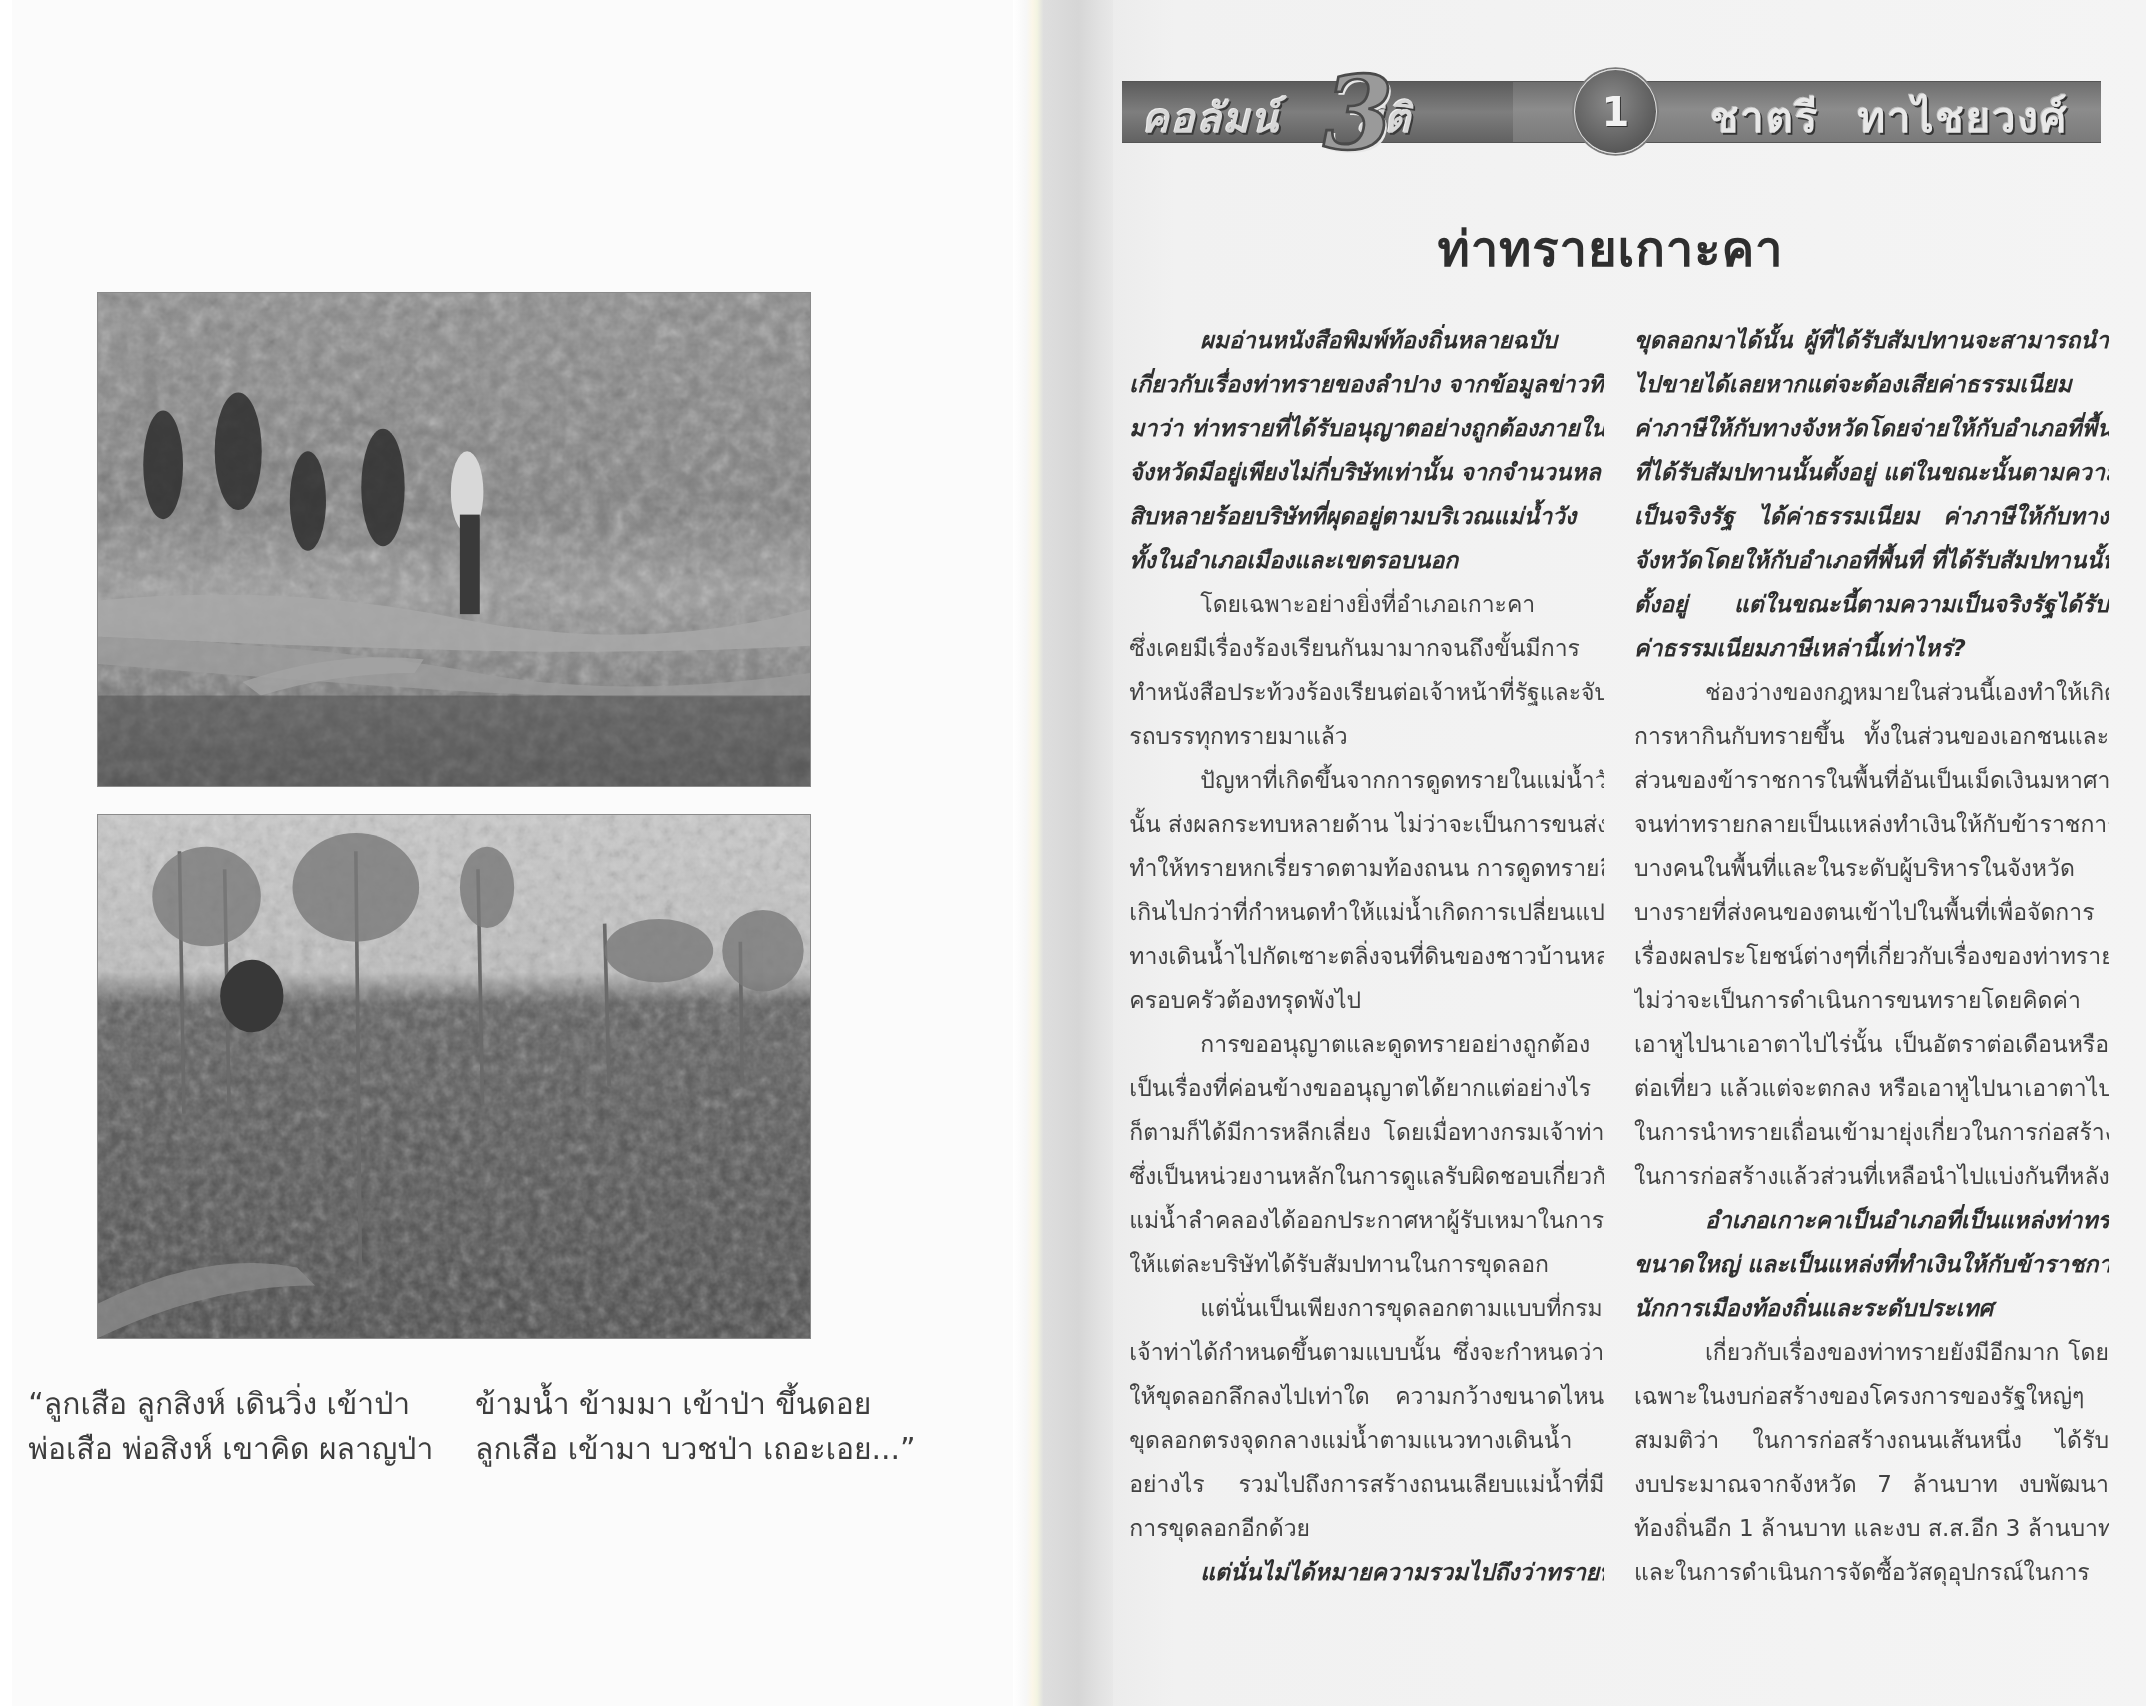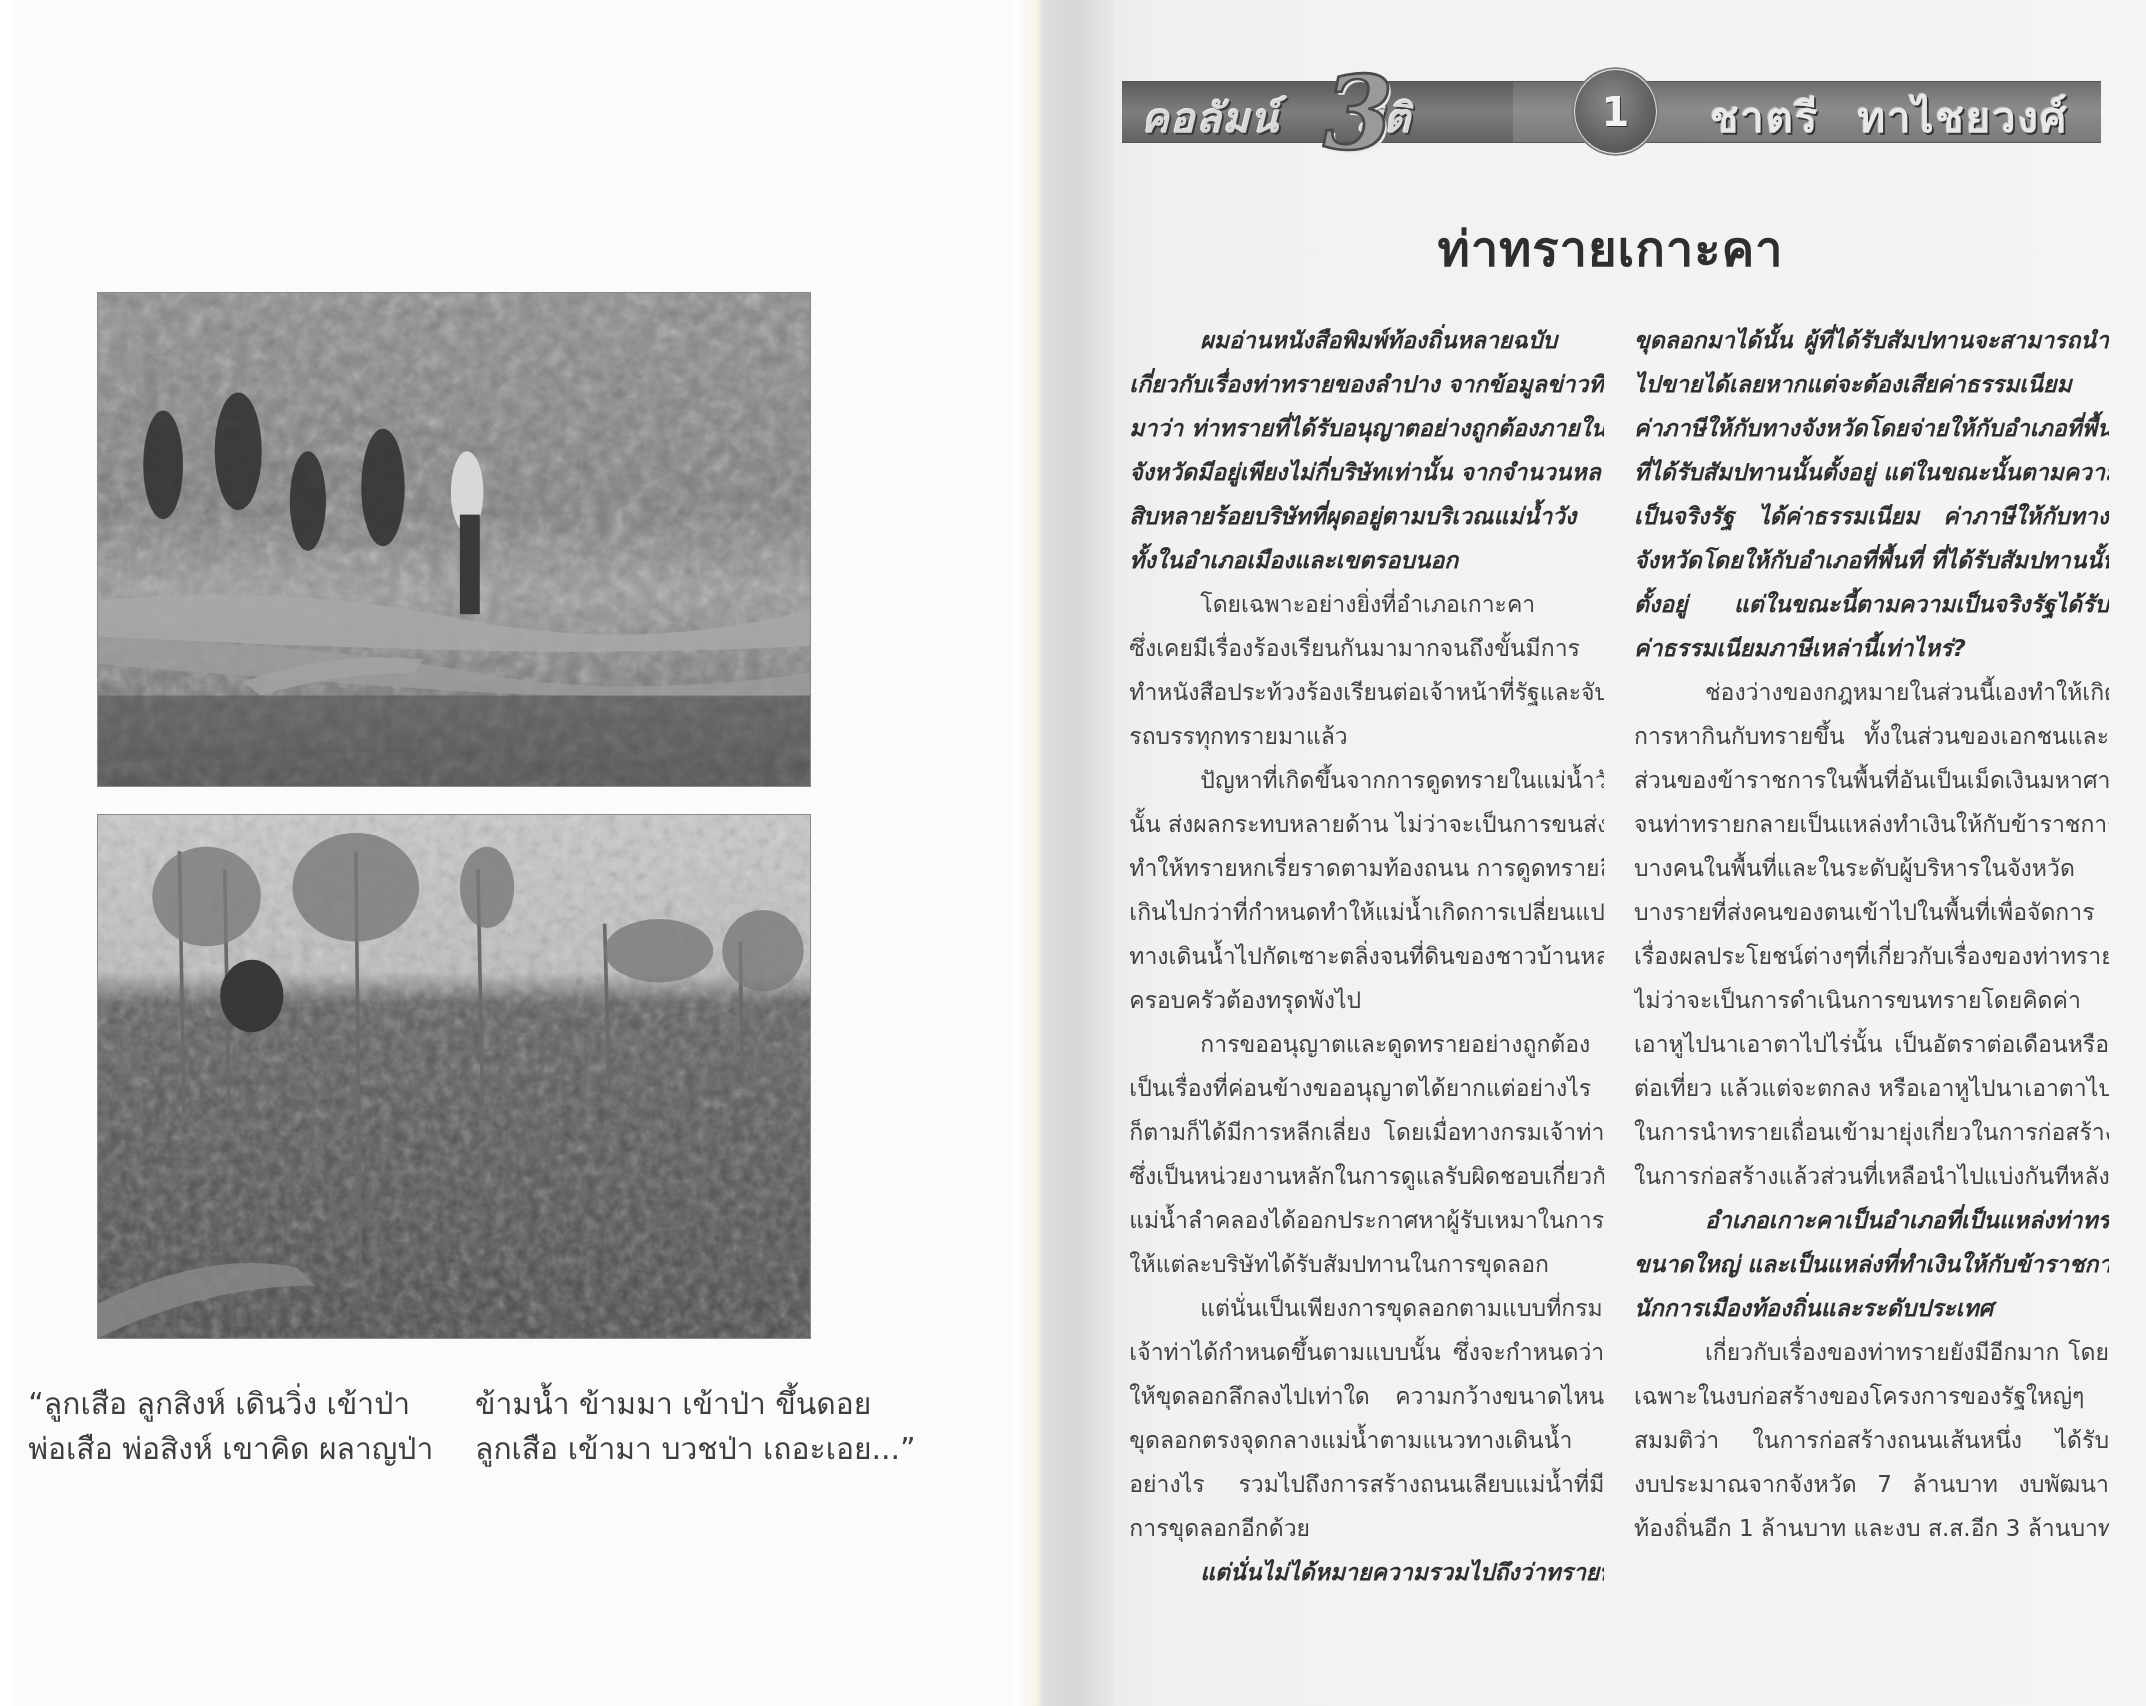--- a/index.html
+++ b/index.html
@@ -343,15 +343,16 @@
       <span class="line">ในการนำทรายเถื่อนเข้ามายุ่งเกี่ยวในการก่อสร้าง</span>
       <span class="line last">ในการก่อสร้างแล้วส่วนที่เหลือนำไปแบ่งกันทีหลัง</span>
       <span class="line indent italic">อำเภอเกาะคาเป็นอำเภอที่เป็นแหล่งท่าทราย</span>
       <span class="line italic">ขนาดใหญ่  และเป็นแหล่งที่ทำเงินให้กับข้าราชการ</span>
       <span class="line italic last">นักการเมืองท้องถิ่นและระดับประเทศ</span>
       <span class="line indent">เกี่ยวกับเรื่องของท่าทรายยังมีอีกมาก  โดย</span>
       <span class="line">เฉพาะในงบก่อสร้างของโครงการของรัฐใหญ่ๆ</span>
       <span class="line">สมมติว่า   ในการก่อสร้างถนนเส้นหนึ่ง   ได้รับ</span>
       <span class="line">งบประมาณจากจังหวัด  7  ล้านบาท  งบพัฒนา</span>
       <span class="line">ท้องถิ่นอีก  1  ล้านบาท  และงบ  ส.ส.อีก  3  ล้านบาท</span>
+      <span class="line">และในการดำเนินการจัดซื้อวัสดุอุปกรณ์ในการ</span>
     </div>
 </div>
 
 
 </body></html>

